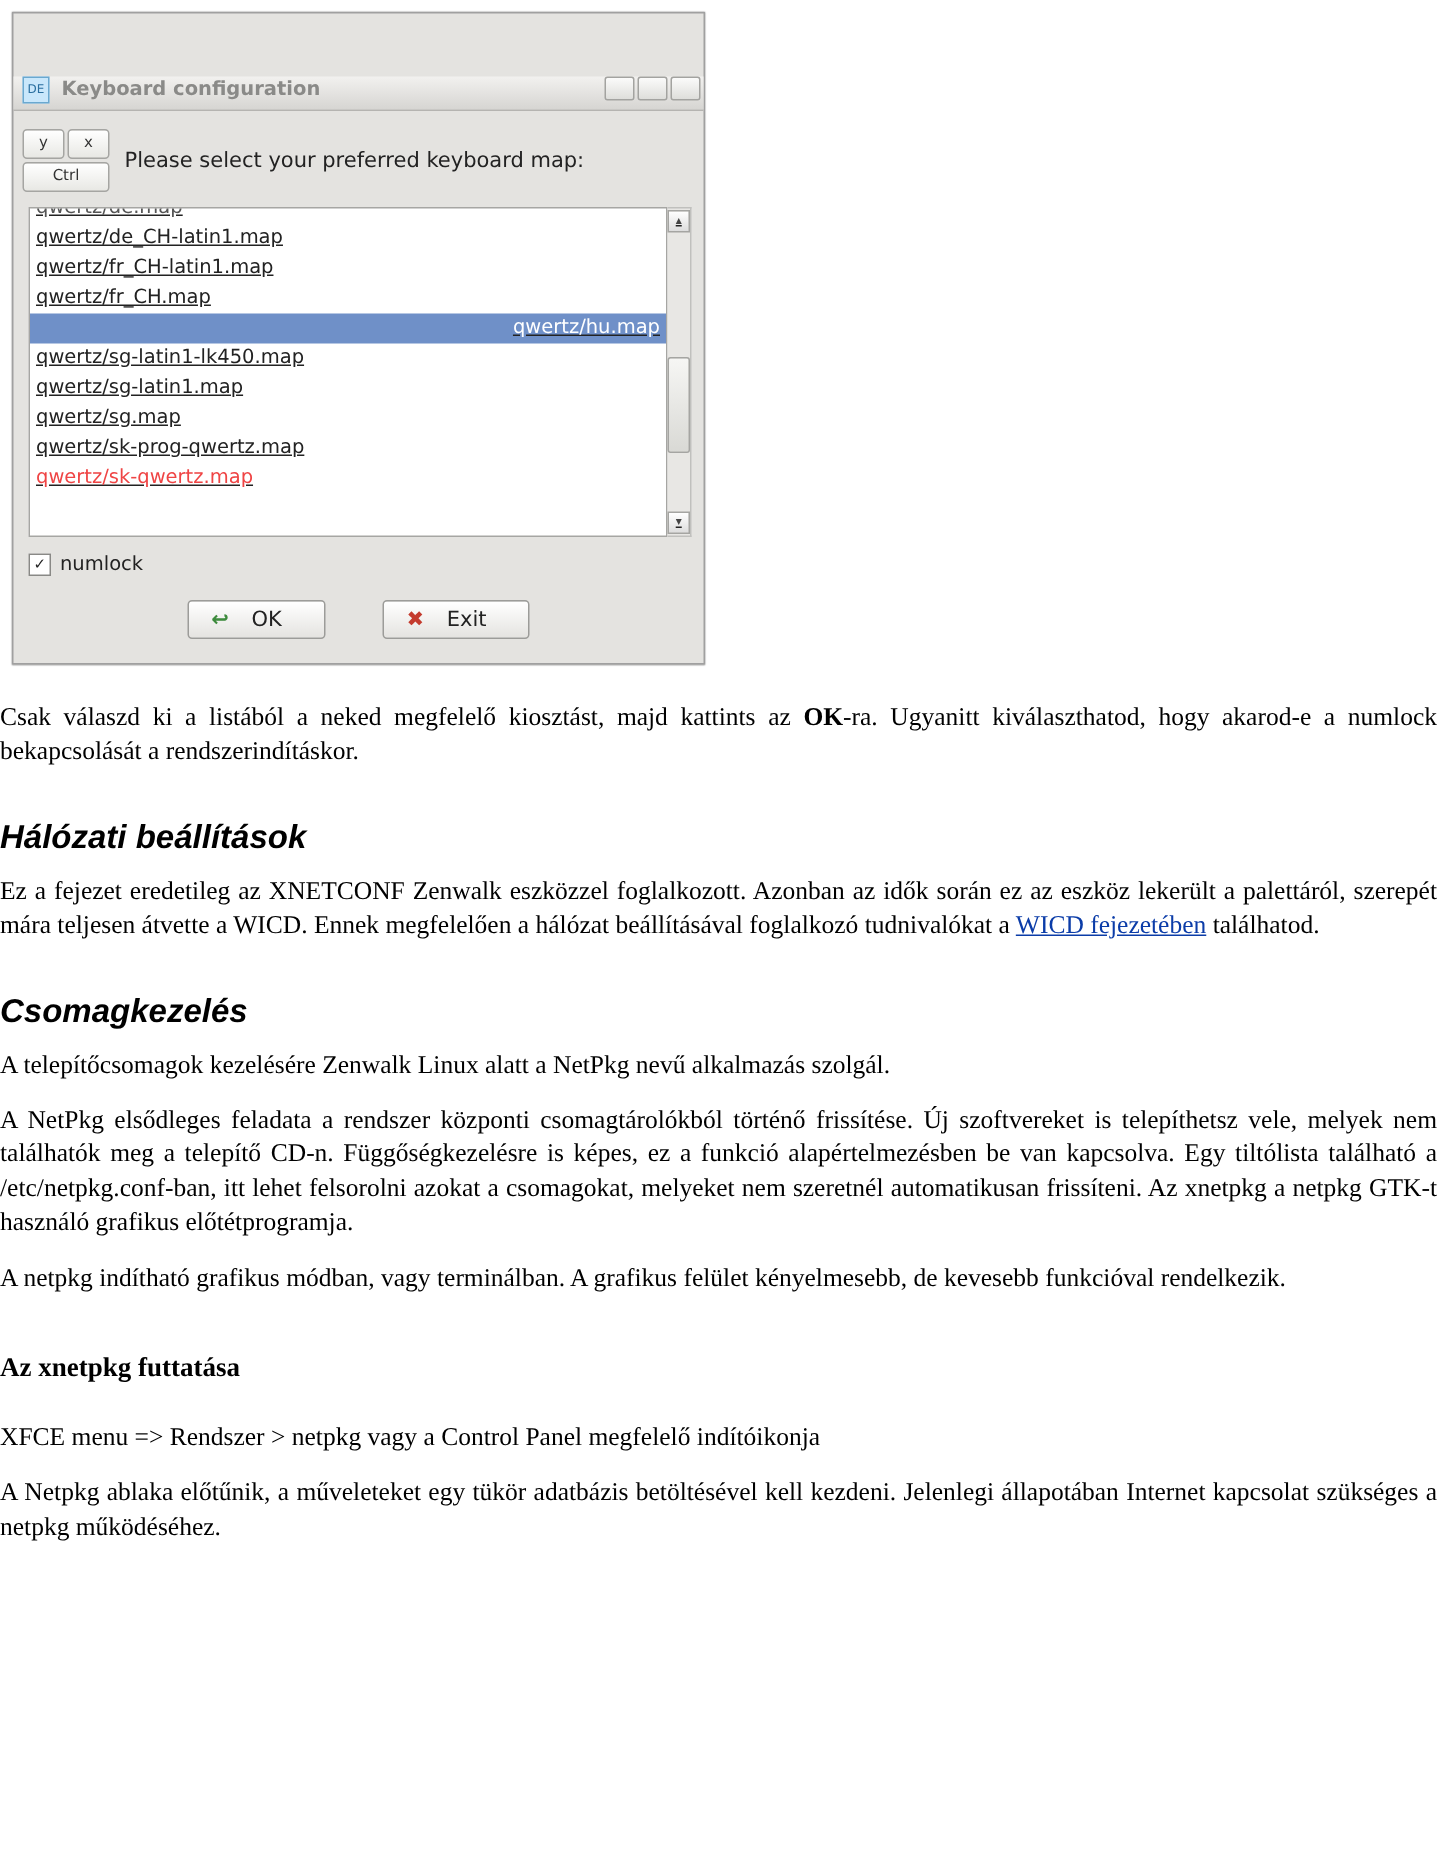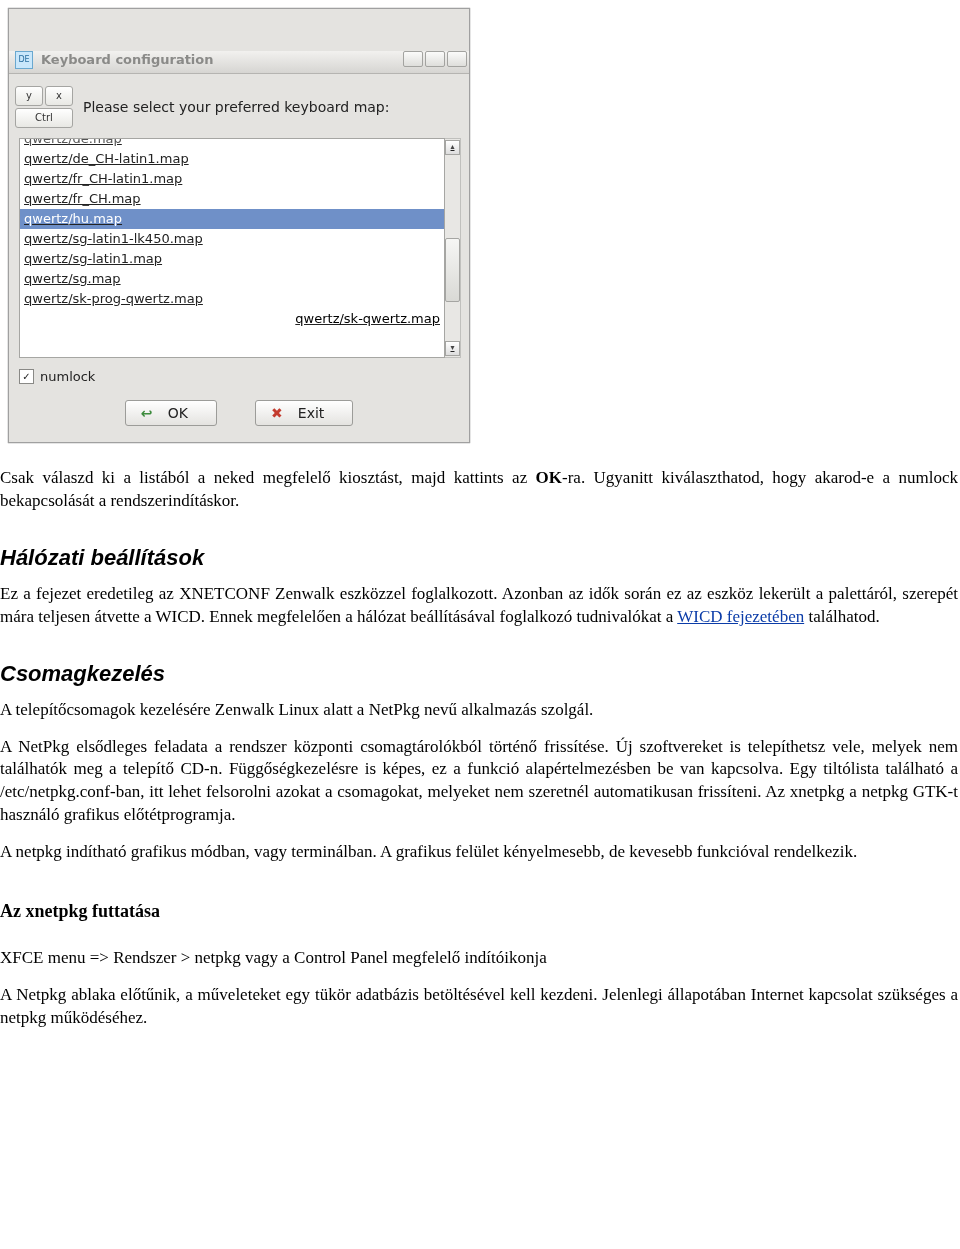--- a/index.html
+++ b/index.html
@@ -103,26 +103,26 @@
   }
   .listbox .row {
     padding: 0 4px;
     white-space: nowrap;
   }
   .listbox .row.cutoff-top {
     margin-top: -10px;
     color: #555;
   }
   .listbox .row.cutoff-bot {
-    color: #000000;
-    text-align: right;
+    color: #ef4444;
   }
   .listbox .row.sel {
     background: #6f90c8;
     color: #fff;
+    text-align: right;
   }
   .scrollbar {
     width: 15px;
     background: #e8e7e4;
     border: 1px solid #c0c0bd;
     border-left: none;
     display: flex;
     flex-direction: column;
     align-items: center;
   }

